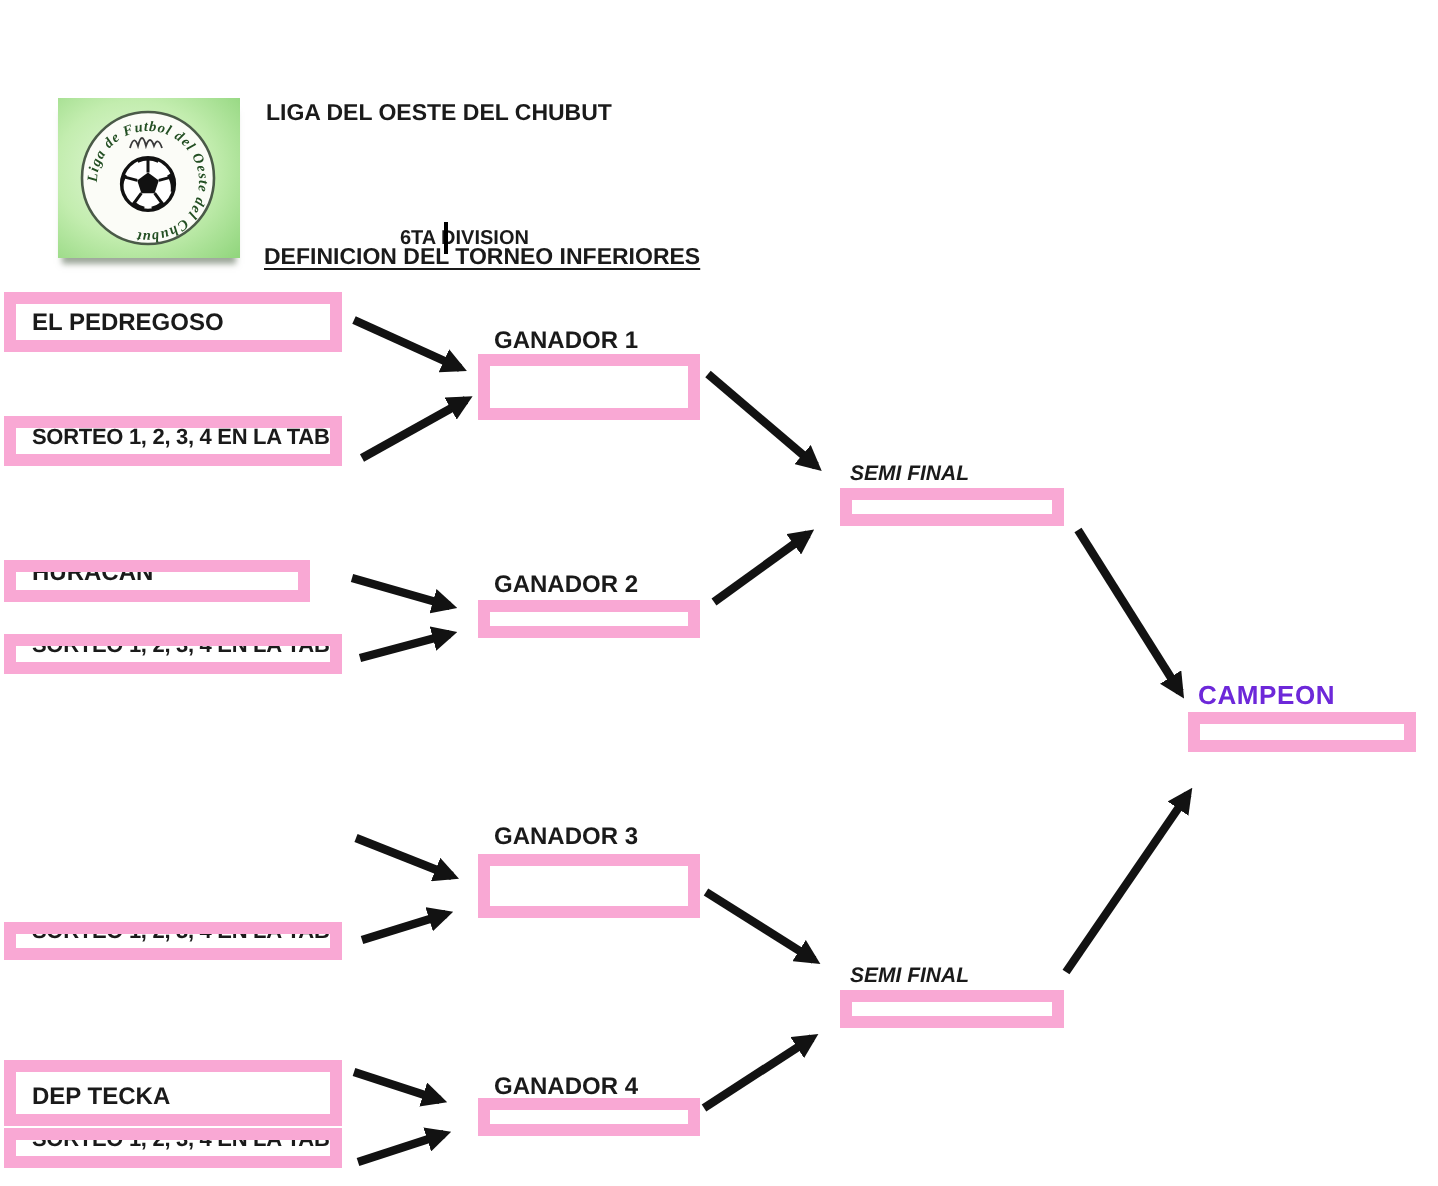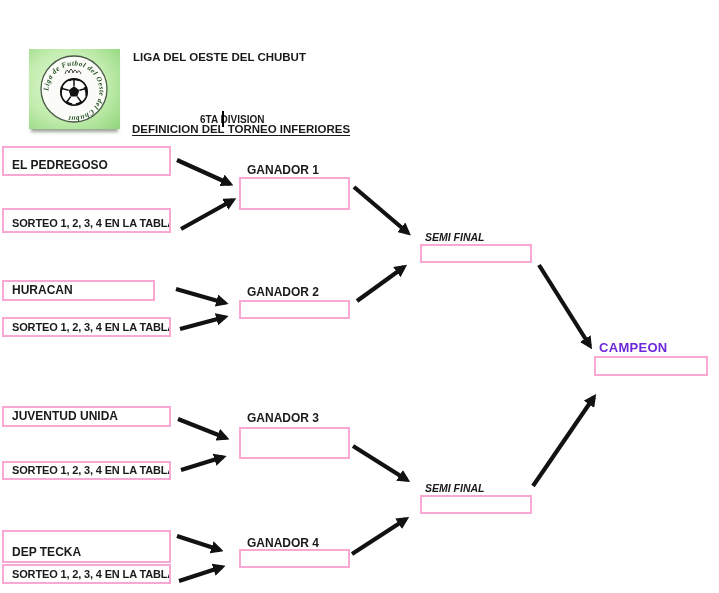--- a/index.html
+++ b/index.html
@@ -12,21 +12,21 @@
   .title{left:133px;top:51px;font-size:11.5px;}
   .subtitle{left:132px;top:84px;font-size:11.5px;text-decoration:underline;text-underline-offset:2px;margin-top:39px;}
   .division{left:153px;top:114px;font-size:10px;margin-left:47px;}
   .cursor{position:absolute;left:222px;top:111px;width:2px;height:16px;background:#000;}
   .logo{
     position:absolute;left:29px;top:49px;width:91px;height:80px;
     box-shadow:0 5px 3px -2px rgba(105,120,100,0.65);
   }
   
   .box{
-    position:absolute;border:2px solid #f9a8d4;background:#fff;
+    position:absolute;border:6px solid #f9a8d4;background:#fff;
     box-sizing:border-box;display:flex;align-items:flex-end;overflow:hidden;
   }
   .btxt{padding:0 0 2px 8px;font-weight:bold;white-space:nowrap;color:#1a1a1a;}
   .team .btxt{font-size:12px;}
   .sorteo .btxt{font-size:11px;letter-spacing:-0.15px;}
   .glabel{position:absolute;font-weight:bold;font-size:12px;white-space:nowrap;color:#1a1a1a;}
   .sflabel{position:absolute;font-weight:bold;font-size:10.5px;white-space:nowrap;color:#1a1a1a;font-style:italic;}
   .champlabel{position:absolute;font-weight:bold;font-size:13px;letter-spacing:0.3px;white-space:nowrap;color:#6d28d9;}
   .arrows{position:absolute;left:0;top:0;pointer-events:none;}
 </style>
@@ -111,23 +111,20 @@
   </div>
   <div class="glabel" style="left:247px;top:285px">GANADOR 2</div>
   <div class="box" style="left:239px;top:300px;width:111px;height:19px"></div>
 
   <div class="sflabel" style="left:425px;top:231px">SEMI FINAL</div>
   <div class="box" style="left:420px;top:244px;width:112px;height:19px"></div>
 
   <div class="champlabel" style="left:599px;top:340px">CAMPEON</div>
   <div class="box" style="left:594px;top:356px;width:114px;height:20px"></div>
 
-  <div class="box team" style="left:2px;top:406px;width:169px;height:21px">
-    <span class="btxt">JUVENTUD UNIDA</span>
-  </div>
   <div class="box sorteo" style="left:2px;top:461px;width:169px;height:19px">
     <span class="btxt">SORTEO 1, 2, 3, 4 EN LA TABLA</span>
   </div>
   <div class="glabel" style="left:247px;top:411px">GANADOR 3</div>
   <div class="box" style="left:239px;top:427px;width:111px;height:32px"></div>
 
   <div class="sflabel" style="left:425px;top:482px">SEMI FINAL</div>
   <div class="box" style="left:420px;top:495px;width:112px;height:19px"></div>
 
   <div class="box team" style="left:2px;top:530px;width:169px;height:33px">

